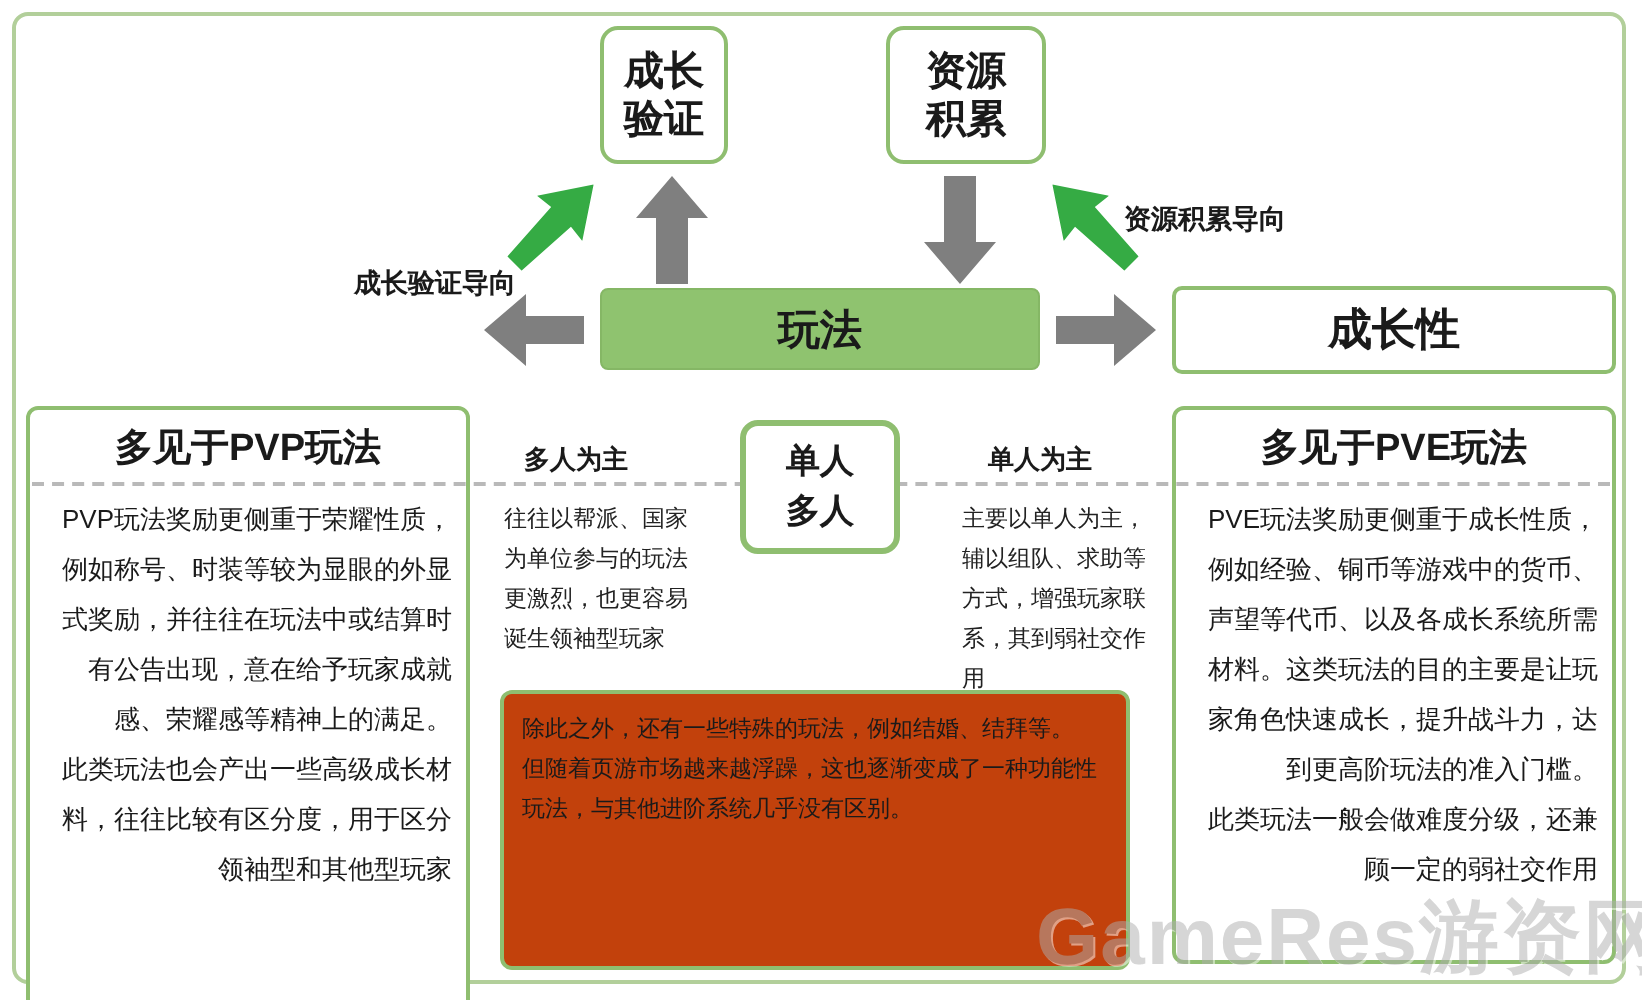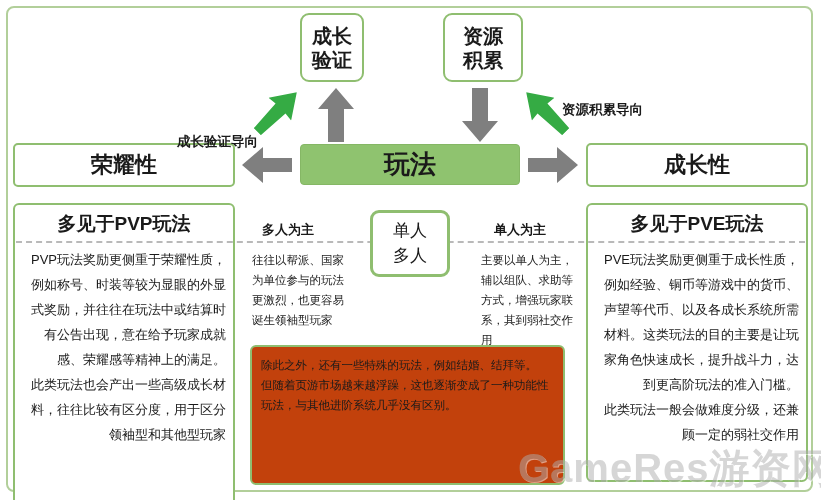--- a/index.html
+++ b/index.html
@@ -13,40 +13,40 @@
   #frame{left:6px;top:6px;width:807px;height:486px;border:2px solid #b2cf9a;border-radius:8px;}
   
   .node{border:2.5px solid #8fbe70;border-radius:9px;background:#fff;
         display:flex;flex-direction:column;align-items:center;justify-content:center;
         font-weight:bold;line-height:1.2;}
   #growth-box{left:300px;top:13px;width:64px;height:69px;font-size:20px;}
   #resource-box{left:443px;top:13px;width:80px;height:69px;font-size:20px;}
   
   #gameplay-box{left:300px;top:144px;width:220px;height:41px;background:#8fc36f;
     border:1px solid #85b765;border-radius:4px;display:flex;align-items:center;justify-content:center;
-    font-size:26px;font-weight:bold;}
+    font-size:21px;font-weight:bold;}
   
   .headline{border:2.5px solid #8fbe70;border-radius:5px;background:#fff;
     display:flex;align-items:center;justify-content:center;font-weight:bold;font-size:22px;}
   #honor-box{left:13px;top:143px;width:222px;height:44px;}
   #growthness-box{left:586px;top:143px;width:222px;height:44px;}
   
   .panel{border:2.5px solid #8fbe70;border-radius:6px;background:#fff;z-index:1;}
   #pvp-panel{left:13px;top:203px;width:222px;height:322px;}
   #pve-panel{left:586px;top:203px;width:222px;height:279px;}
   .panel-title{height:37px;display:flex;align-items:center;justify-content:center;
     font-weight:bold;font-size:19px;}
   .panel-body{padding:5px 7px 0 7px;font-size:13px;line-height:25px;word-break:break-all;text-align:right;}
   .panel-body p{margin:0;}
   
   #dash-line{left:16px;top:241px;width:789px;height:0;border-top:2px dashed #b9b9b9;z-index:2;}
   
   #mode-box{left:370px;top:210px;width:80px;height:67px;border:3px solid #8fbe70;border-radius:9px;
     background:#fff;z-index:3;display:flex;flex-direction:column;align-items:center;justify-content:center;
-    font-weight:normal;font-size:17px;line-height:1.45;}
+    font-weight:bold;font-size:17px;line-height:1.45;}
   .mid-header{font-weight:bold;font-size:13px;z-index:2;}
   #multi-header{left:262px;top:221px;width:92px;}
   #single-header{left:474px;top:221px;width:92px;text-align:center;}
   .mid-text{font-size:11.5px;line-height:20px;word-break:break-all;color:#222;}
   #multi-text{left:252px;top:250px;width:98px;}
   #single-text{left:481px;top:250px;width:103px;}
   
   #note-box{left:250px;top:345px;width:315px;height:140px;border:2.5px solid #8fbe70;border-radius:6px;
     background:#c2410c;z-index:1;padding:8px 9px;font-size:11.5px;line-height:20px;word-break:break-all;}
   #note-box p{margin:0;}
@@ -88,23 +88,20 @@
 
   <div class="abs dir-label" id="growth-dir-label">成长验证导向</div>
   <svg class="abs rot-ne" style="left:249px;top:96px;" width="56" height="32" viewBox="0 0 56 32">
     <polygon points="56,16 32,0 33,9 0,11 0,21 33,23 32,32" fill="#35ab44"></polygon>
   </svg>
   <div class="abs dir-label" id="resource-dir-label">资源积累导向</div>
   <svg class="abs rot-nw" style="left:518px;top:96px;" width="56" height="32" viewBox="0 0 56 32">
     <polygon points="0,16 24,0 23,9 56,11 56,21 23,23 24,32" fill="#35ab44"></polygon>
   </svg>
 
-  <div id="honor-box" class="abs headline">
-    <span>荣耀性</span>
-  </div>
   <svg class="abs" style="left:242px;top:147px;" width="50" height="36" viewBox="0 0 50 36">
     <polygon points="0,18 21,0 21,11 50,11 50,25 21,25 21,36" fill="#7f7f7f"></polygon>
   </svg>
   <div id="gameplay-box" class="abs">
     <span>玩法</span>
   </div>
   <svg class="abs" style="left:528px;top:147px;" width="50" height="36" viewBox="0 0 50 36">
     <polygon points="50,18 29,0 29,11 0,11 0,25 29,25 29,36" fill="#7f7f7f"></polygon>
   </svg>
   <div id="growthness-box" class="abs headline">

